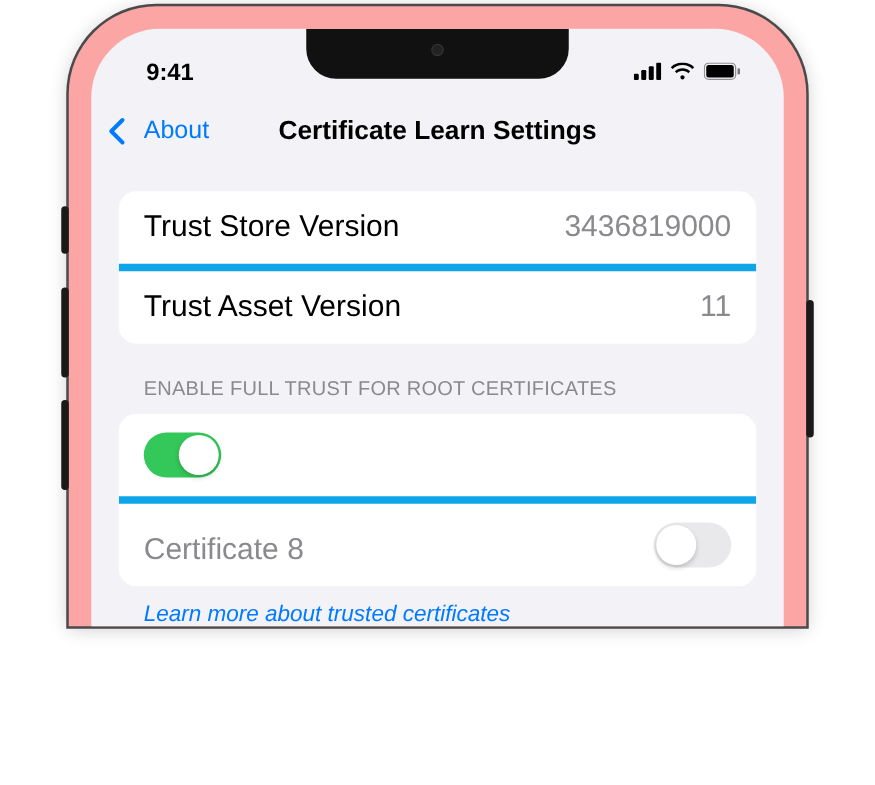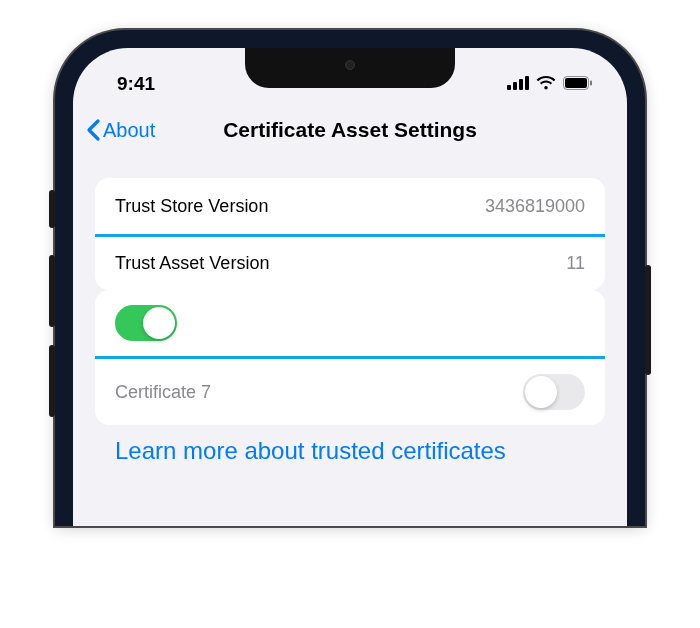--- a/index.html
+++ b/index.html
@@ -9,26 +9,25 @@
       width: 700px;
       height: 628px;
       display: flex;
       justify-content: center;
       align-items: flex-start;
       padding-top: 5px;
     }
     .device {
       width: 590px;
       height: 496px;
-      background: #0f172a;
+      background: #fca5a5;
       border-radius: 70px 70px 0 0;
       padding: 18px 18px 0 18px;
       position: relative;
       box-shadow: 0 0 0 2px #4a4a4a, 0 2px 15px rgba(0,0,0,0.2);
-      margin-top: 25px;
     }
     .btn-side {
       position: absolute;
       background: #1a1a1a;
       border-radius: 3px;
     }
     .btn-left-1 { left: -6px; top: 160px; width: 6px; height: 38px; }
     .btn-left-2 { left: -6px; top: 225px; width: 6px; height: 72px; }
     .btn-left-3 { left: -6px; top: 315px; width: 6px; height: 72px; }
     .btn-right { right: -6px; top: 235px; width: 6px; height: 110px; }
@@ -76,24 +75,24 @@
     }
     .status-right { display: flex; align-items: center; gap: 7px; }
     .nav-bar {
       display: flex;
       align-items: center;
       padding: 14px 20px 18px 12px;
       position: relative;
     }
     .back {
       display: flex;
-      align-items: center;
+      align-items: flex-start;
       color: #007aff;
       font-size: 20px;
-      gap: 2px;
+      gap: 14px;
       cursor: pointer;
     }
     .chevron {
       width: 16px; height: 24px;
       display: inline-block;
     }
     .title {
       position: absolute;
       left: 50%;
       transform: translateX(-50%);
@@ -104,42 +103,43 @@
     }
     .content { padding: 18px 22px 0 22px; }
     .group {
       background: #fff;
       border-radius: 14px;
       overflow: hidden;
     }
     .row {
       display: flex;
       justify-content: space-between;
-      align-items: center;
+      align-items: flex-end;
       padding: 15px 20px;
-      font-size: 18px;
+      font-size: 24px;
       color: #000;
       min-height: 56px;
     }
-    .row + .row { border-top: 3px solid #0ea5e9; }
+    .row + .row { border-top: 6px solid #0ea5e9; }
     .row .label { color: #000; }
     .row .value { color: #8a8a8e; }
     .row.dim .label { color: #8a8a8e; }
     .section-header {
       font-size: 16px;
       color: #8a8a8e;
       padding: 28px 20px 10px 20px;
       letter-spacing: 0.2px;
     }
     .footer-link {
       color: #007aff;
-      font-size: 24px;
+      font-size: 18px;
       padding: 12px 20px;
       display: block;
       cursor: pointer;
+      font-style: italic;
     }
     .toggle {
       width: 62px; height: 36px;
       border-radius: 18px;
       position: relative;
       cursor: pointer;
     }
     .toggle.on { background: #34c759; }
     .toggle.off { background: #e9e9eb; }
     .knob {
@@ -195,45 +195,46 @@
 
     <div class="nav-bar">
       <div class="back">
         <span class="chevron">
           <svg width="16" height="24" viewBox="0 0 16 24">
               <path d="M13 3 L4 12 L13 21" stroke="#007aff" stroke-width="3.2" fill="none" stroke-linecap="round" stroke-linejoin="round"></path>
             </svg>
         </span>
         <span>About</span>
       </div>
-      <div class="title">Certificate Asset Settings</div>
+      <div class="title">Certificate Learn Settings</div>
     </div>
 
     <div class="content">
 
       <div class="group">
         <div class="row">
           <span class="label">Trust Store Version</span>
           <span class="value">3436819000</span>
         </div>
         <div class="row">
           <span class="label">Trust Asset Version</span>
           <span class="value">11</span>
         </div>
       </div>
 
+      <div class="section-header">ENABLE FULL TRUST FOR ROOT CERTIFICATES</div>
 
       <div class="group">
         <div class="row dim">
           <div class="toggle on">
               <div class="knob"></div>
             </div>
         </div>
         <div class="row dim">
-          <span class="label">Certificate 7</span>
+          <span class="label">Certificate 8</span>
           <div class="toggle off">
               <div class="knob"></div>
             </div>
         </div>
       </div>
 
       <a class="footer-link">Learn more about trusted certificates</a>
 
     </div>
   </div>

